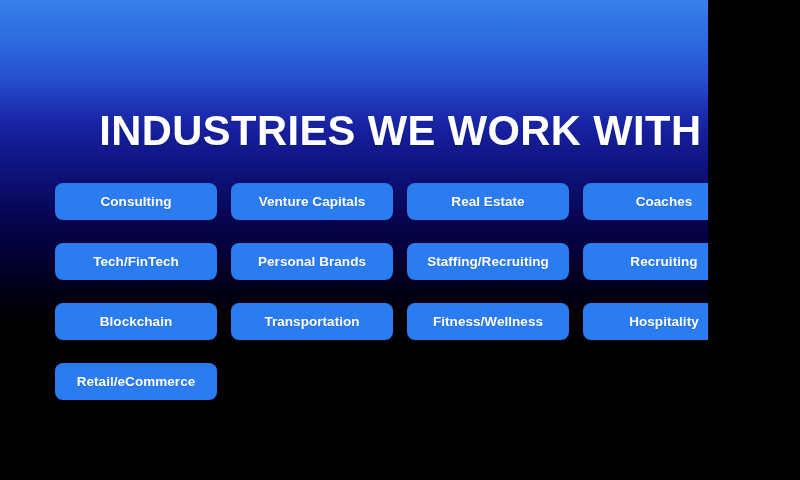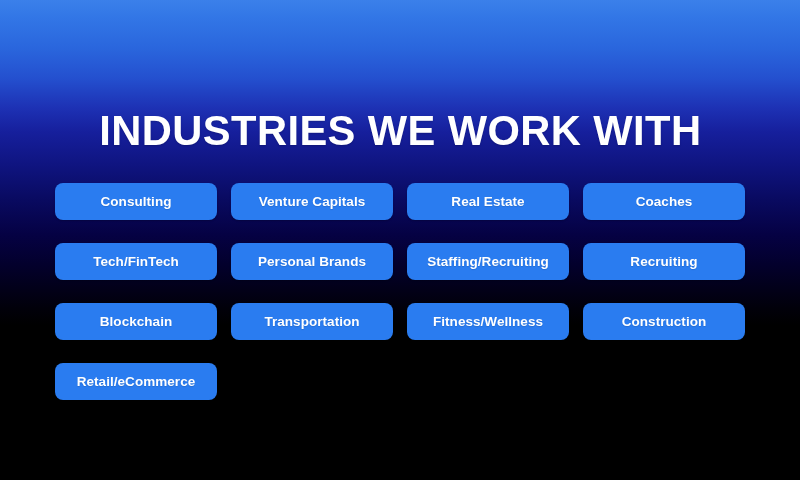--- a/index.html
+++ b/index.html
@@ -9,21 +9,21 @@
   body {
     width: 800px;
     height: 480px;
     overflow: hidden;
     font-family: "Liberation Sans", sans-serif;
     background: #000000;
   }
 
   #slide {
     position: relative;
-    width: 800px;
+    width: 708px;
     height: 480px;
     box-sizing: border-box;
     background:
       linear-gradient(180deg,
         #3b80ea 0px,
         #3276e6 18px,
         #2a66dd 48px,
         #2450cf 78px,
         #1d31b4 108px,
         #161f9c 132px,
@@ -117,19 +117,19 @@
     <div class="pill">Coaches</div>
     <div class="pill">Tech/FinTech</div>
     <div class="pill">Personal Brands</div>
     <div class="pill">Staffing/Recruiting</div>
 
     <div class="pill">Recruiting</div>
     <div class="pill">Blockchain</div>
     <div class="pill">Transportation</div>
     <div class="pill">Fitness/Wellness</div>
 
-    <div class="pill">Construction</div>
+    <div class="pill">Hospitality</div>
     <div class="pill">Retail/eCommerce</div>
     <div class="pill empty"></div>
     <div class="pill empty"></div>
   </div>
 
 </div>
 
 </body></html>

